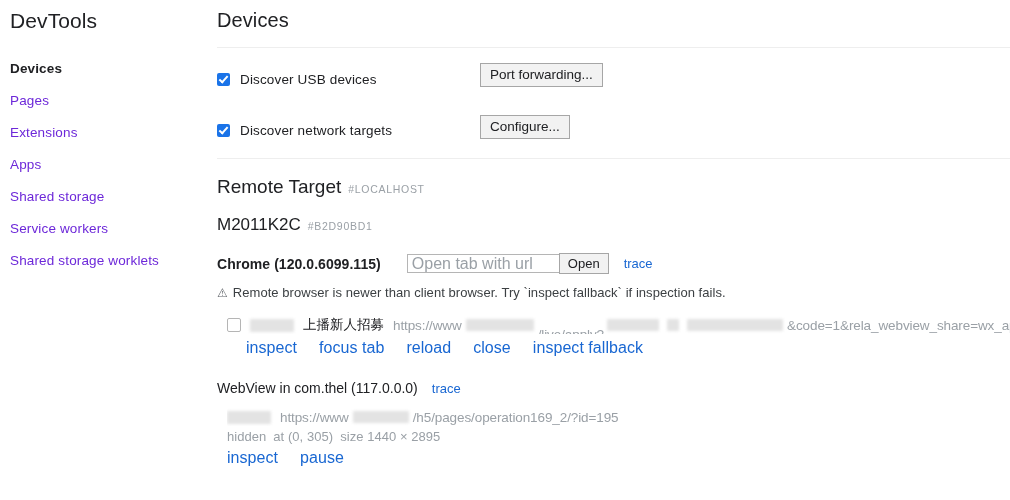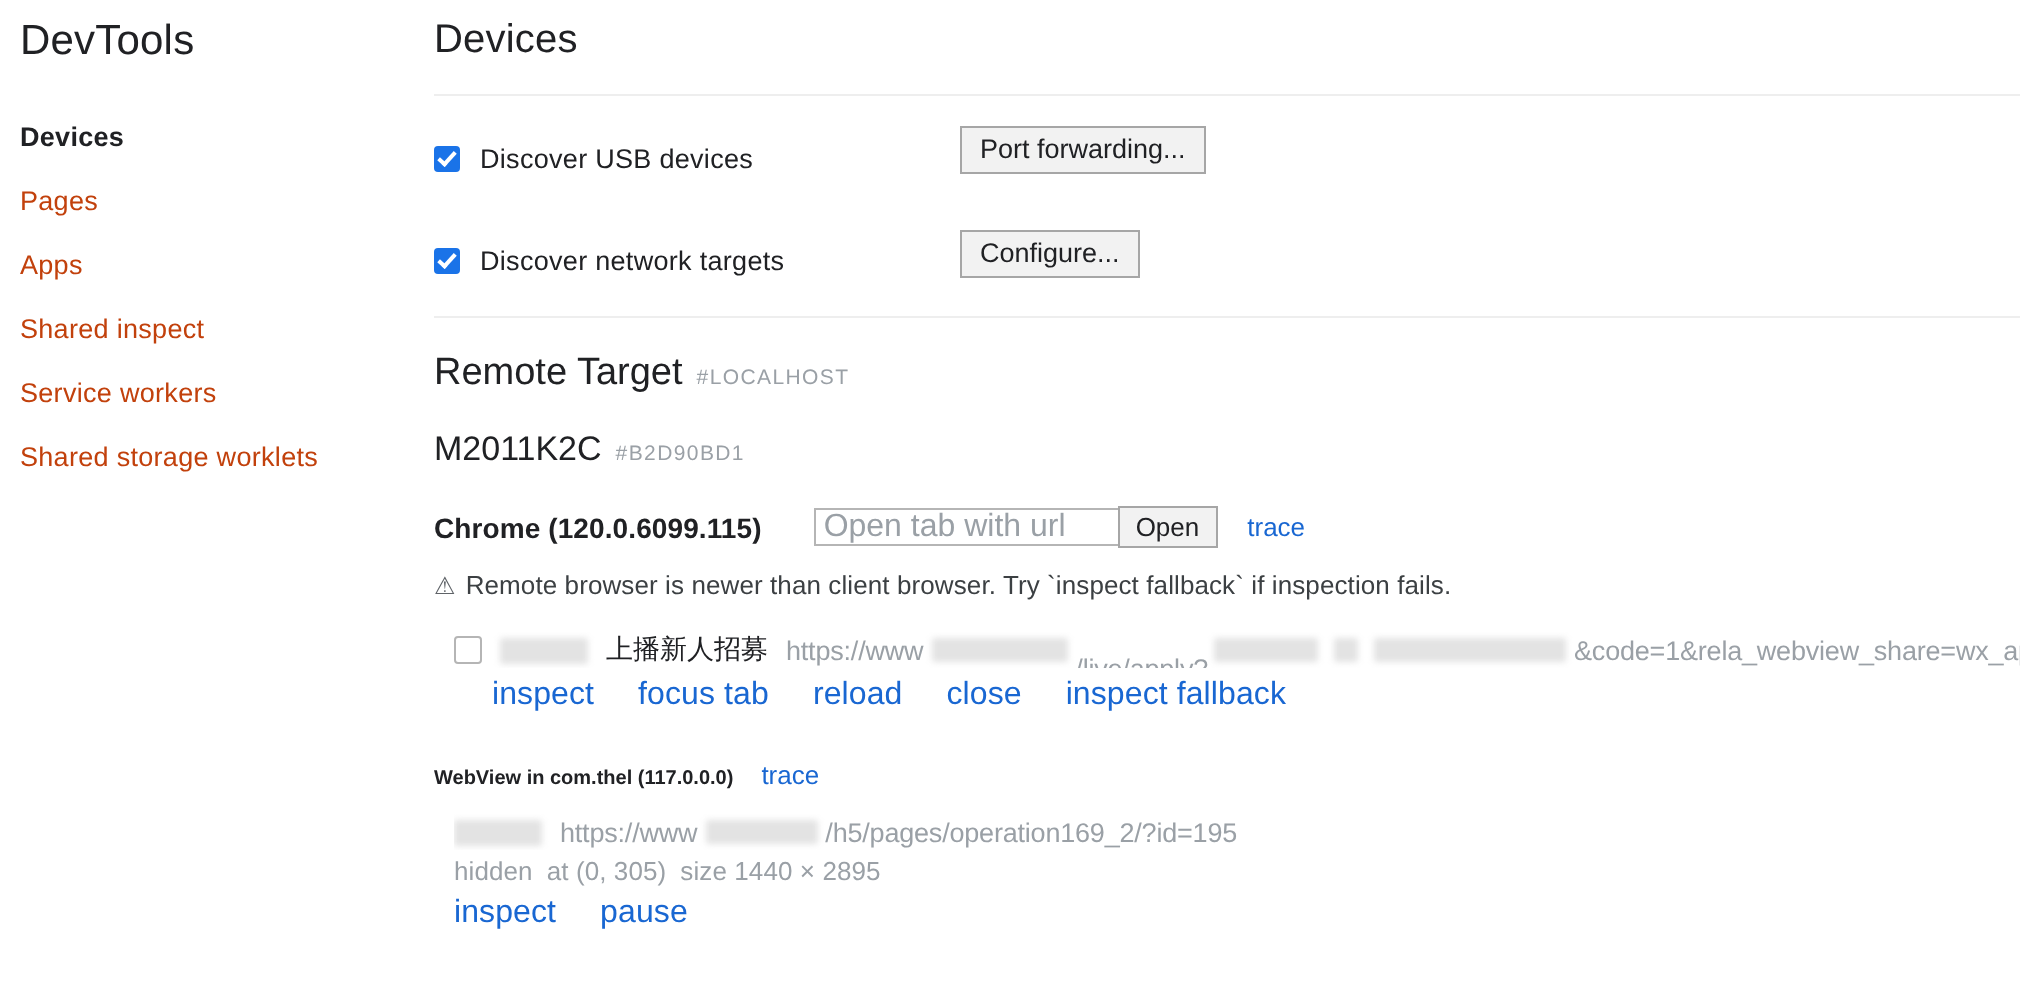--- a/index.html
+++ b/index.html
@@ -34,21 +34,21 @@
     color: #202124;
     padding: 4px 0 0 10px;
     letter-spacing: 0.1px;
     font-weight: 400;
   }
   .nav {
     margin-top: 20px;
   }
   .nav-item {
     font-size: 13.5px;
-    color: #c2410c;
+    color: #6d28d9;
     padding: 7px 0 8px 10px;
     line-height: 17px;
     letter-spacing: 0.15px;
     white-space: nowrap;
     cursor: default;
   }
   .nav-item.selected {
     color: #202124;
     font-weight: 600;
   }
@@ -302,44 +302,45 @@
     letter-spacing: 0.05px;
   }
   .action-link:last-child { margin-right: 0; }
 
   .webview-row {
     display: flex;
     align-items: baseline;
     margin-top: 23px;
   }
   .webview-name {
-    font-size: 10px;
-    font-weight: bold;
+    font-size: 14px;
+    font-weight: normal;
     color: #202124;
   }
   .webview-trace {
     font-size: 13px;
     color: #1967d2;
     margin-left: 14px;
     cursor: pointer;
   }
   .wv-target { margin-top: 12px; padding-left: 10px; }
 </style>
 </head>
 <body>
 
 <div class="app">
 
   <div class="sidebar">
     <div class="brand">DevTools</div>
     <div class="nav">
       <div class="nav-item selected">Devices</div>
       <div class="nav-item">Pages</div>
+      <div class="nav-item">Extensions</div>
       <div class="nav-item">Apps</div>
-      <div class="nav-item">Shared inspect</div>
+      <div class="nav-item">Shared storage</div>
       <div class="nav-item">Service workers</div>
       <div class="nav-item">Shared storage worklets</div>
     </div>
   </div>
 
   <div class="main">
 
     <div class="page-title">Devices</div>
     <div class="divider"></div>
 

